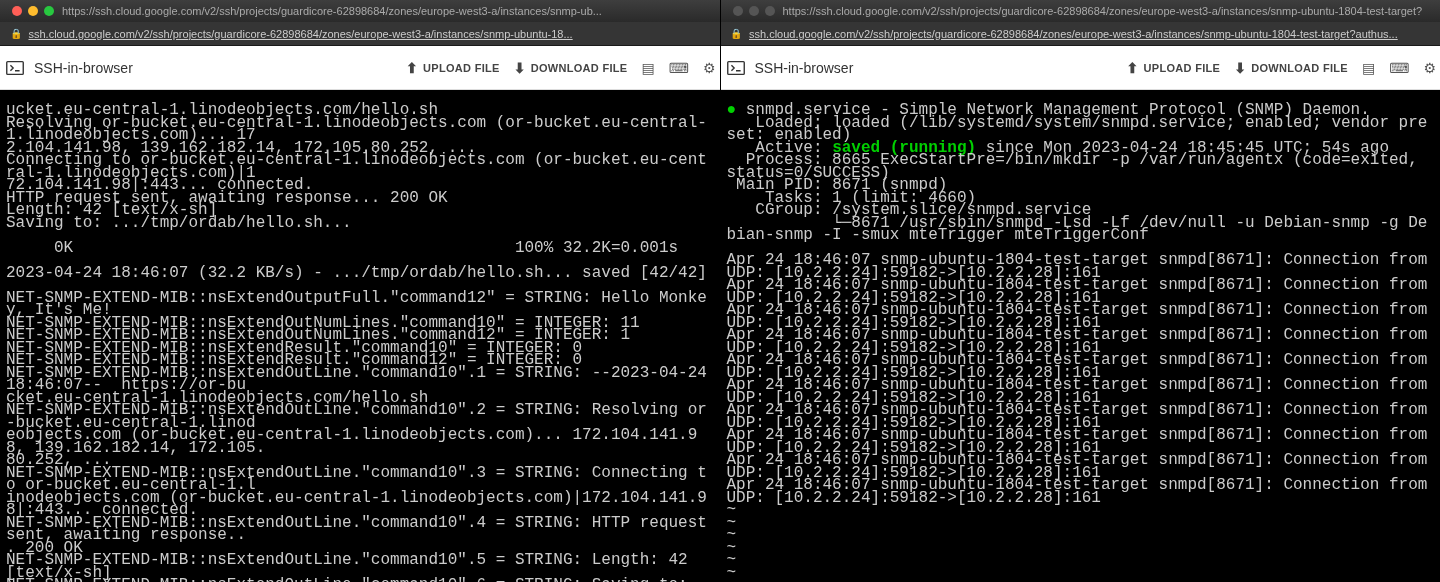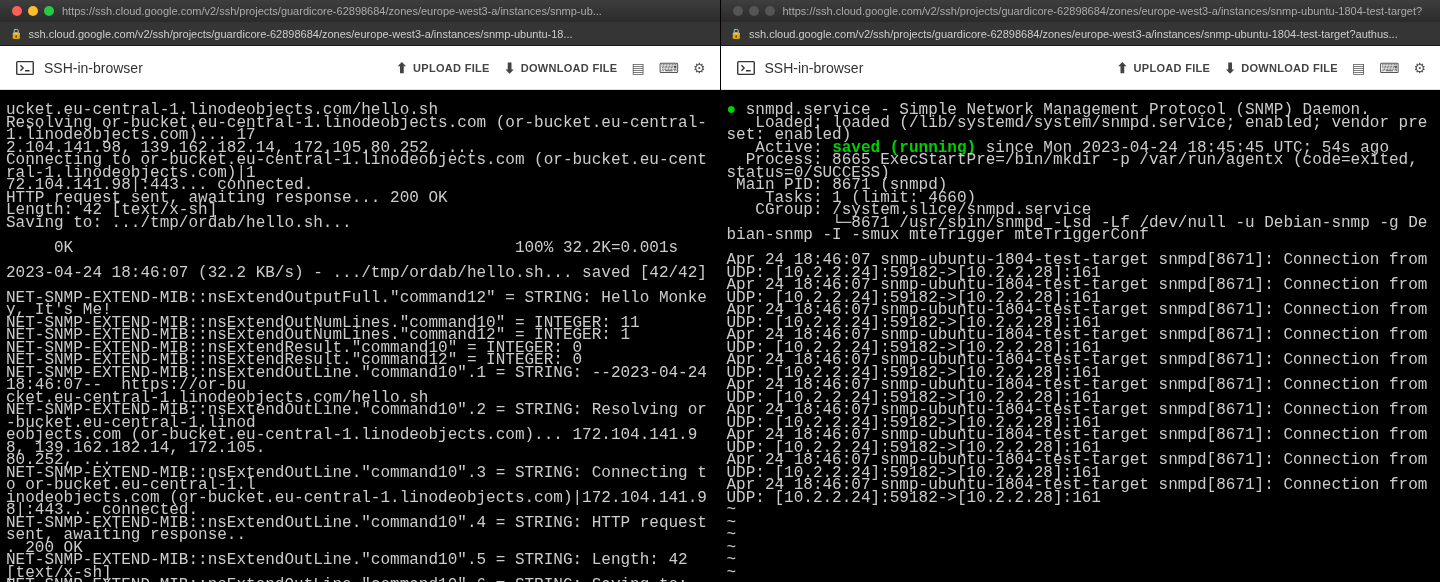--- a/index.html
+++ b/index.html
@@ -49,27 +49,28 @@
   font-size: 11px;
   color: #ccc;
   border-bottom: 1px solid #1a1a1a;
 }
 .addrbar .lock { margin-right: 6px; font-size: 10px; }
 .addrbar .addr {
   flex: 1;
   white-space: nowrap;
   overflow: hidden;
   text-overflow: ellipsis;
+  text-decoration: underline;
 }
 .toolbar {
   height: 44px;
   background: #fff;
   display: flex;
   align-items: center;
-  padding: 0 14px;
+  padding: 0 4px;
   color: #333;
   border-bottom: 1px solid #ddd;
 }
 .toolbar .brand {
   display: flex;
   align-items: center;
   gap: 8px;
   font-size: 14px;
   font-weight: 500;
   flex: 1;

